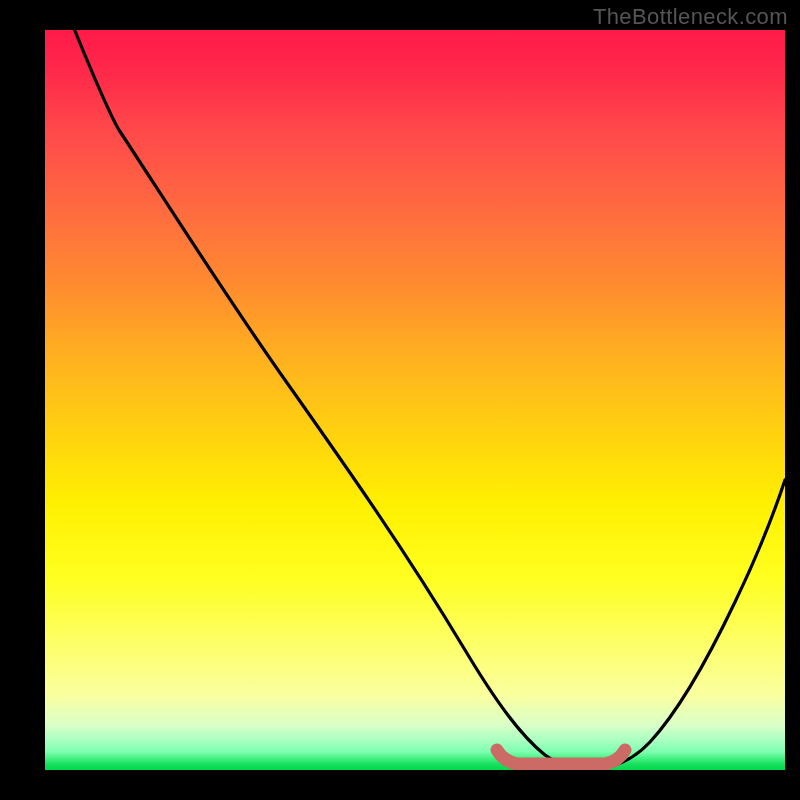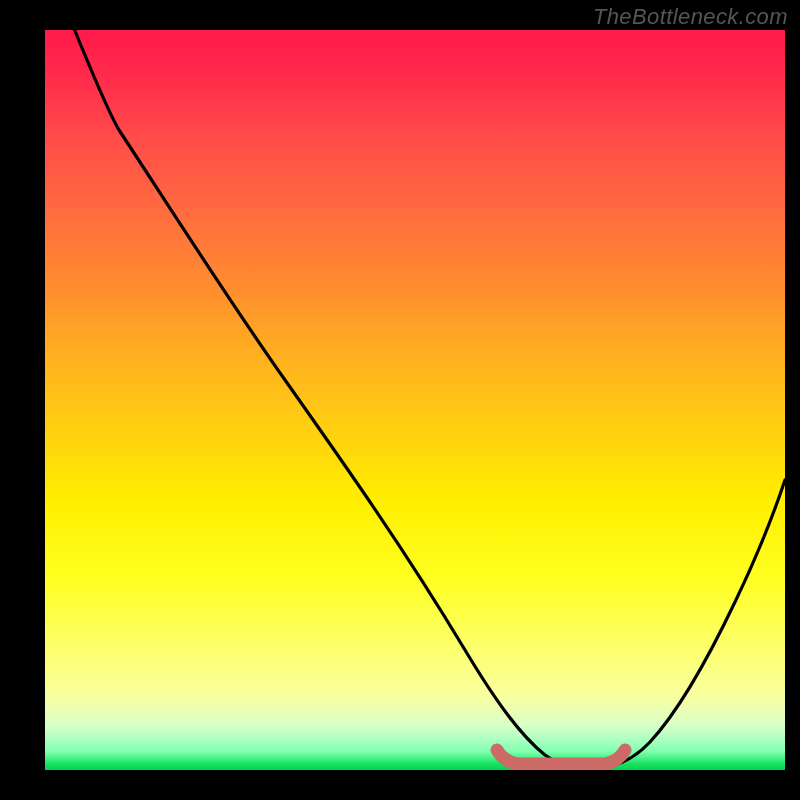--- a/index.html
+++ b/index.html
@@ -58,21 +58,20 @@
     height: 100%;
   }
   .watermark {
     position: absolute;
     top: 4px;
     right: 12px;
     color: #555;
     font-size: 22px;
     letter-spacing: 0.4px;
     font-weight: 400;
-    font-style: italic;
   }
 </style>
 </head>
 <body>
 
 <div class="frame">
 
   <div class="plot-area">
     <div class="gradient-bg"></div>
 

